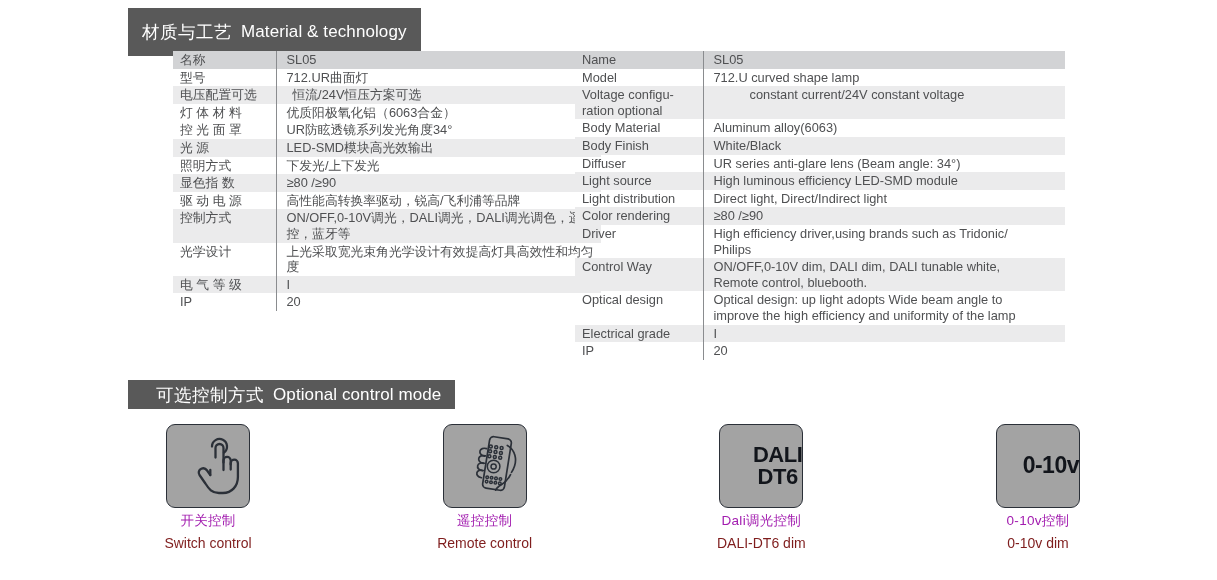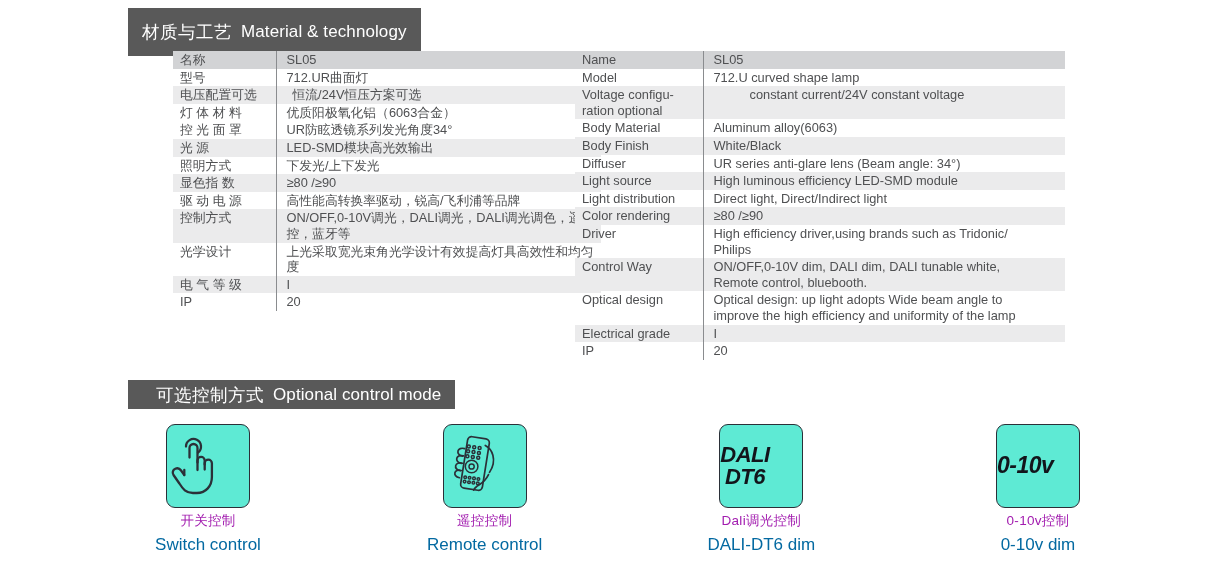--- a/index.html
+++ b/index.html
@@ -86,45 +86,44 @@
     width: 160px;
     display: flex;
     flex-direction: column;
     align-items: center;
   }
   .mode-box {
     width: 84px;
     height: 84px;
     border: 1.4px solid #2b3038;
     border-radius: 9px;
-    background: #5eead4;
+    background: #a3a3a3;
     display: flex;
     align-items: center;
-    justify-content: flex-start;
+    justify-content: flex-end;
     box-sizing: border-box;
-    font-style: italic;
   }
   .mode-box svg { display: block; }
   .mode-text-strong {
     font-weight: bold;
     color: #12151b;
     text-align: center;
     line-height: 1.02;
     letter-spacing: -0.5px;
   }
   .mode-label-cn {
     margin-top: 4px;
     font-size: 13.5px;
     color: #a21caf;
     letter-spacing: 0.3px;
   }
   .mode-label-en {
     margin-top: 5px;
-    font-size: 17px;
-    color: #0369a1;
+    font-size: 14px;
+    color: #7f1d1d;
   }
 </style>
 </head>
 <body>
 
 <div id="bar-material" class="section-bar">
   <span class="cn">材质与工艺</span>
   <span class="en">Material &amp; technology</span>
 </div>
 

